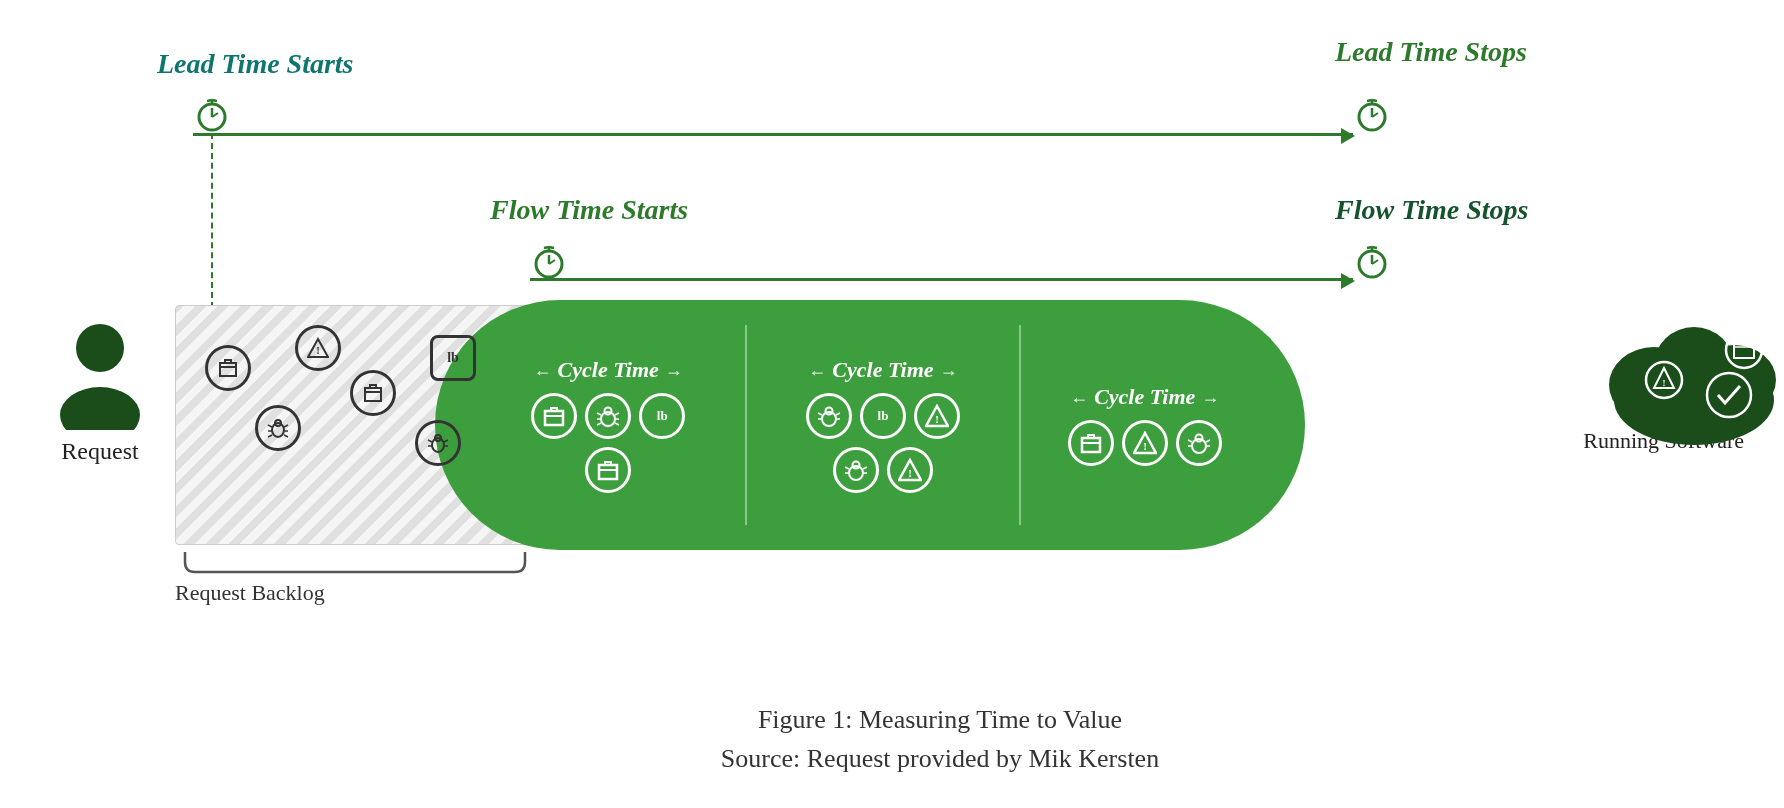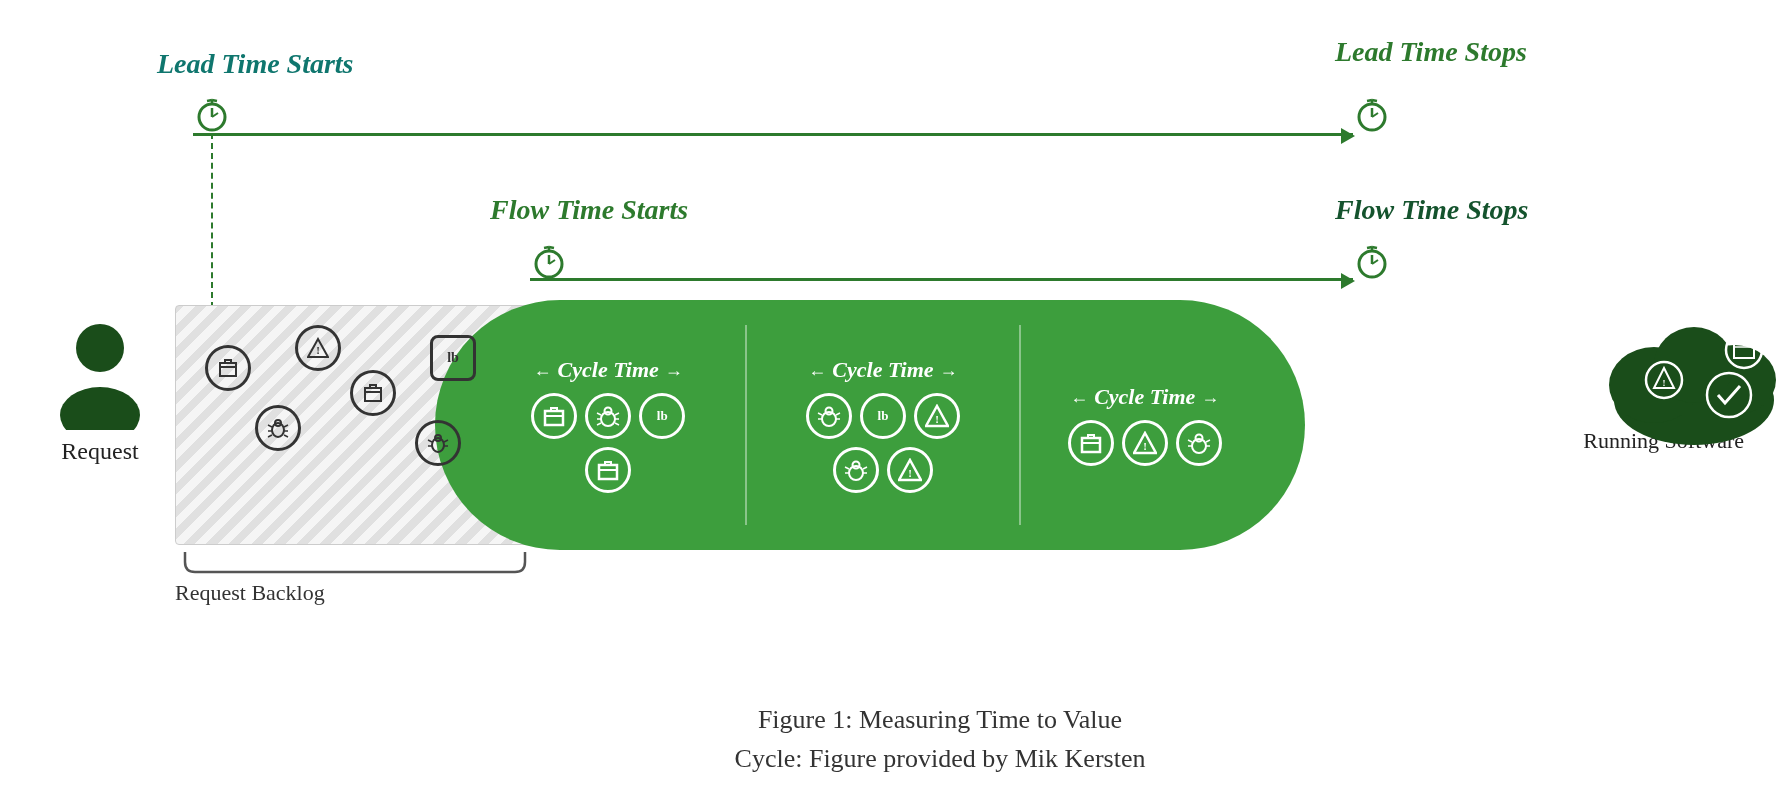--- a/index.html
+++ b/index.html
@@ -568,16 +568,16 @@
           <circle cx="25" cy="25" r="22" fill="none" stroke="#fff" stroke-width="2.5"></circle>
           <polyline points="14,25 21,33 36,16" fill="none" stroke="#fff" stroke-width="3"></polyline>
         </g>
       </svg>
     </div>
     <span class="software-label">Running Software</span>
   </div>
 
   <div class="caption">
     <div>Figure 1: Measuring Time to Value</div>
-    <div>Cycle: Figure provided by Mik Kersten</div>
+    <div>Source: Request provided by Mik Kersten</div>
   </div>
 
 </div>
 
 </body></html>

